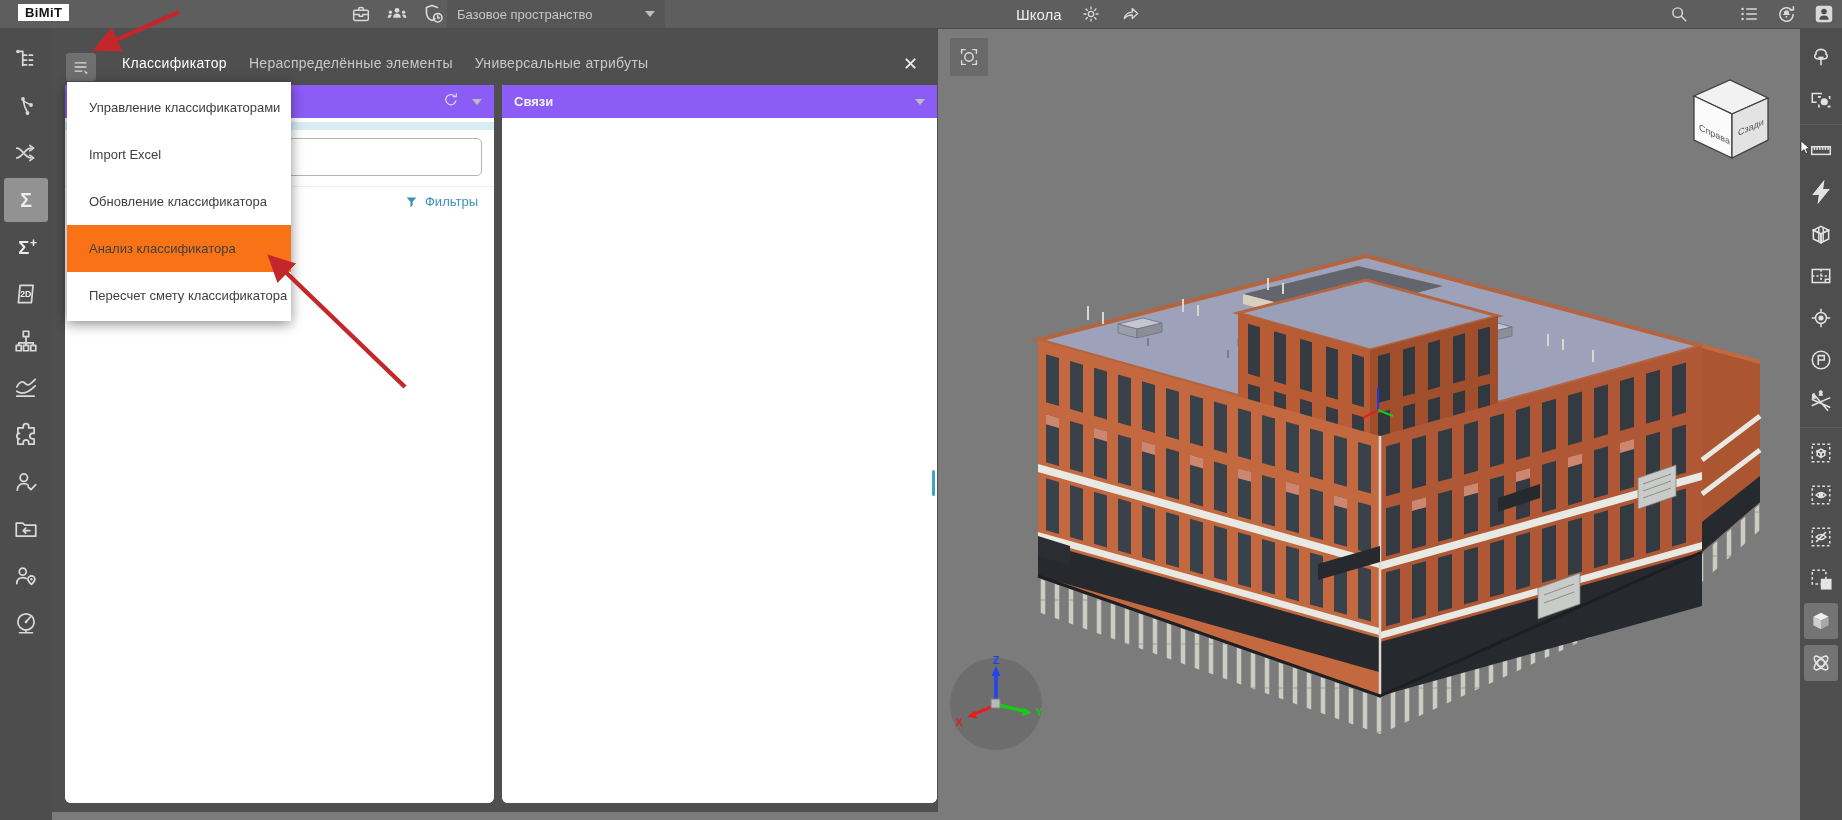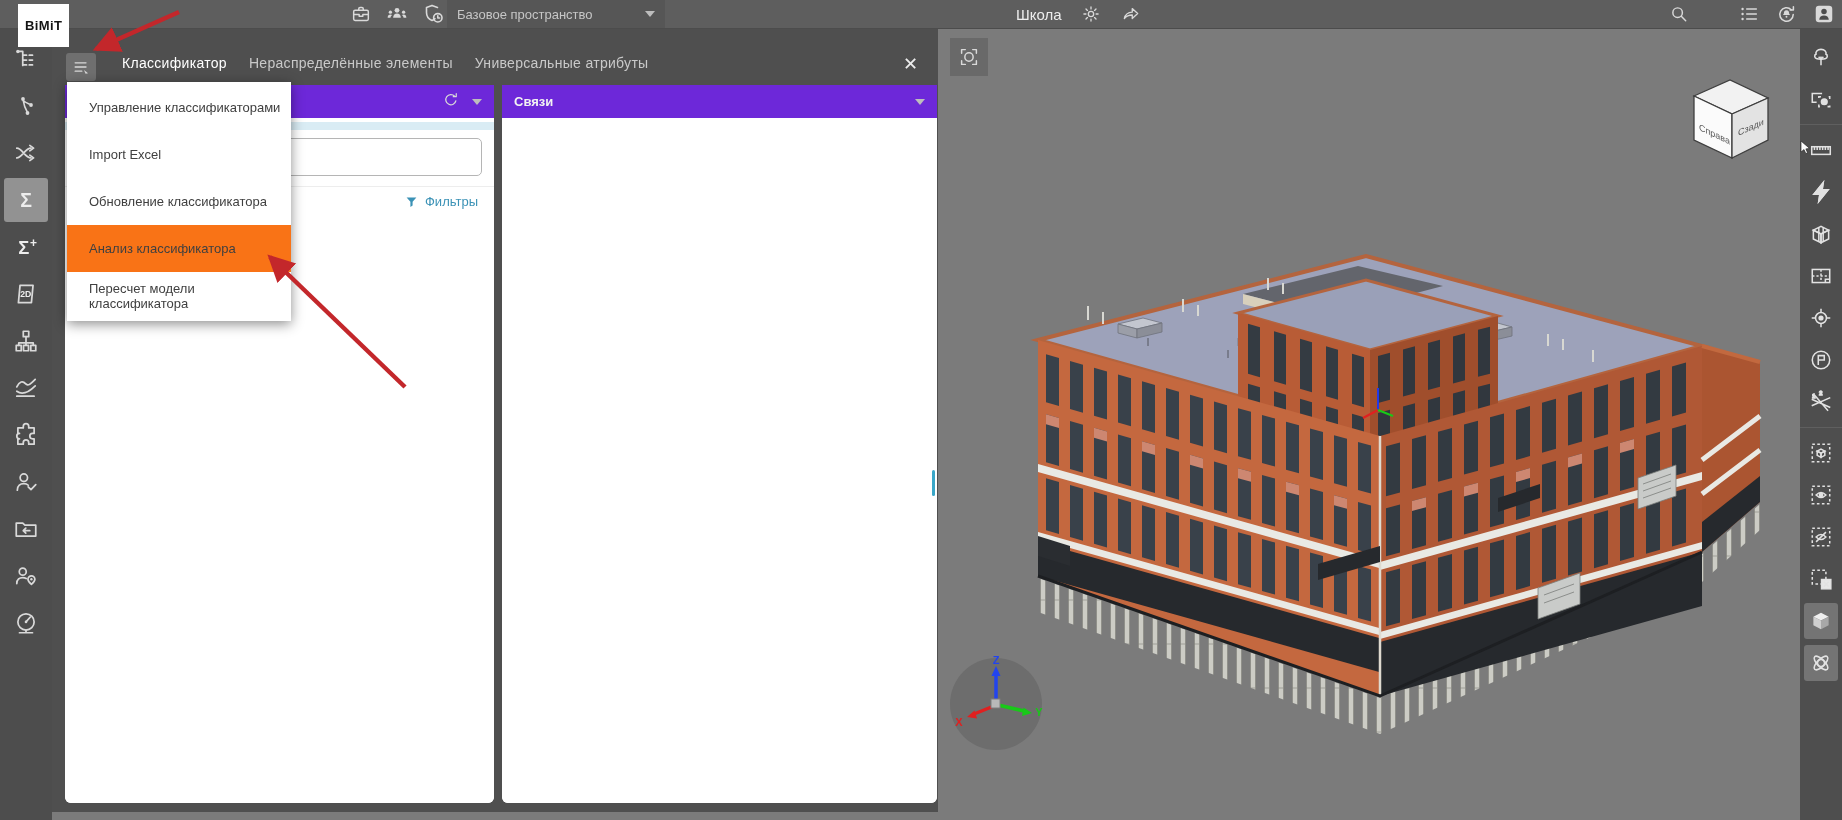--- a/index.html
+++ b/index.html
@@ -3,21 +3,21 @@
 <meta charset="utf-8">
 <style>
   html,body{margin:0;padding:0}
   body{
     width:1842px;height:820px;position:relative;overflow:hidden;
     font-family:"Liberation Sans","DejaVu Sans",sans-serif;
     background:#7b7b7b;-webkit-font-smoothing:antialiased;
   }
   
   .topbar{position:absolute;left:0;top:0;width:100%;height:28px;background:#5e5e5e;z-index:30;border-bottom:1px solid #4c4c4c}
-  .logo{position:absolute;left:18px;top:4px;background:#fff;color:#141414;font-weight:bold;font-size:13px;padding:14px 7px;letter-spacing:.4px}
+  .logo{position:absolute;left:18px;top:4px;background:#fff;color:#141414;font-weight:bold;font-size:13px;padding:1px 7px;letter-spacing:.4px}
   .tb-icons{position:absolute;left:350px;top:0;height:28px;display:flex;align-items:center;gap:13px}
   .workspace{position:absolute;left:447px;top:0;height:28px;width:218px;background:#565656;display:flex;align-items:center;padding:0 10px;box-sizing:border-box;color:#c6c6c6;font-size:13px;cursor:pointer}
   .caret{width:0;height:0;border-left:5px solid transparent;border-right:5px solid transparent;border-top:6px solid #bdbdbd;margin-left:auto}
   .tb-center{position:absolute;left:1016px;top:0;height:28px;display:flex;align-items:center;gap:19px}
   .tb-title{color:#ededed;font-size:15px}
   .tb-search{position:absolute;left:1668px;top:3px}
   .tb-right{position:absolute;left:1738px;top:0;height:28px;display:flex;align-items:center;gap:15px}
   .tbtn{display:flex;align-items:center;justify-content:center;cursor:pointer}
   
   .ic *{fill:none;stroke:#d9d9d9;stroke-width:1.6;stroke-linecap:round;stroke-linejoin:round}
@@ -31,21 +31,21 @@
   
   .panel{position:absolute;left:52px;top:28px;width:886px;height:784px;background:#4f4f4f;z-index:20}
   .menu-btn{position:absolute;left:14px;top:25px;width:30px;height:28px;background:#6f6f6f;border-radius:3px;display:flex;align-items:center;justify-content:center;cursor:pointer}
   .tabs{position:absolute;left:70px;top:0;height:57px;display:flex;align-items:center;gap:22px;padding-top:12px;box-sizing:border-box}
   .tab{font-size:14px;color:#c9c9c9;letter-spacing:.3px;cursor:pointer;white-space:nowrap}
   .tab.active{color:#fff}
   .close-x{position:absolute;right:20px;top:27px;color:#ececec;font-size:18px;line-height:1;cursor:pointer;font-weight:bold}
   .card{position:absolute;top:57px;height:718px;border-radius:0 0 6px 6px;overflow:hidden;background:#fff}
   .card.left{left:13px;width:429px}
   .card.right{left:450px;width:435px}
-  .card-hd{height:33px;background:#6d28d9;display:flex;align-items:center;padding:0 12px;color:#f2f2f2;font-size:13px;font-weight:bold}
+  .card-hd{height:33px;background:#8b5cf6;display:flex;align-items:center;padding:0 12px;color:#f2f2f2;font-size:13px;font-weight:bold}
   .hd-tools{margin-left:auto;display:flex;align-items:center;gap:12px}
   .card-bd{position:relative;height:685px;background:#fff}
   .sel-strip{margin-top:4px;height:8px;background:#d9ecf4}
   .search{display:block;margin:8px 12px 0;width:calc(100% - 24px);height:38px;border:1px solid #b5b5b5;border-radius:5px;font-size:14px;color:#444;padding:0 12px;box-sizing:border-box;outline:none;background:#fff}
   .search::placeholder{color:#8f8f8f}
   .filters{display:flex;justify-content:flex-end;align-items:center;gap:7px;margin:10px 0 0;padding:7px 16px 0;border-top:1px solid #ededed;color:#3b92b6;font-size:13px;cursor:pointer}
   .partial{margin:14px 0 0 4px;font-size:13px;color:#222}
   .resize-handle{position:absolute;right:3px;top:442px;width:3px;height:26px;background:#3aa7c8;border-radius:2px;cursor:ew-resize}
   
   .menu{position:absolute;left:67px;top:82px;width:224px;background:#fff;box-shadow:0 3px 12px rgba(0,0,0,.45);z-index:40;padding:2px 0}
@@ -291,21 +291,21 @@
   </div>
 
   <div class="resize-handle"></div>
 </div>
 
 <div class="menu">
   <div class="menu-item">Управление классификаторами</div>
   <div class="menu-item">Import Excel</div>
   <div class="menu-item">Обновление классификатора</div>
   <div class="menu-item hl">Анализ классификатора</div>
-  <div class="menu-item">Пересчет модели классификатора</div>
+  <div class="menu-item">Пересчет смету классификатора</div>
 </div>
 
 <div class="viewport">
 
   <svg class="bldg" width="862" height="792" viewBox="0 0 862 792">
     <defs>
       <pattern id="piles" width="14" height="44" patternUnits="userSpaceOnUse">
         <rect x="4.5" y="0" width="5" height="44" fill="#ccccc5" stroke="#83837b" stroke-width="0.6"></rect>
       </pattern>
     </defs>

